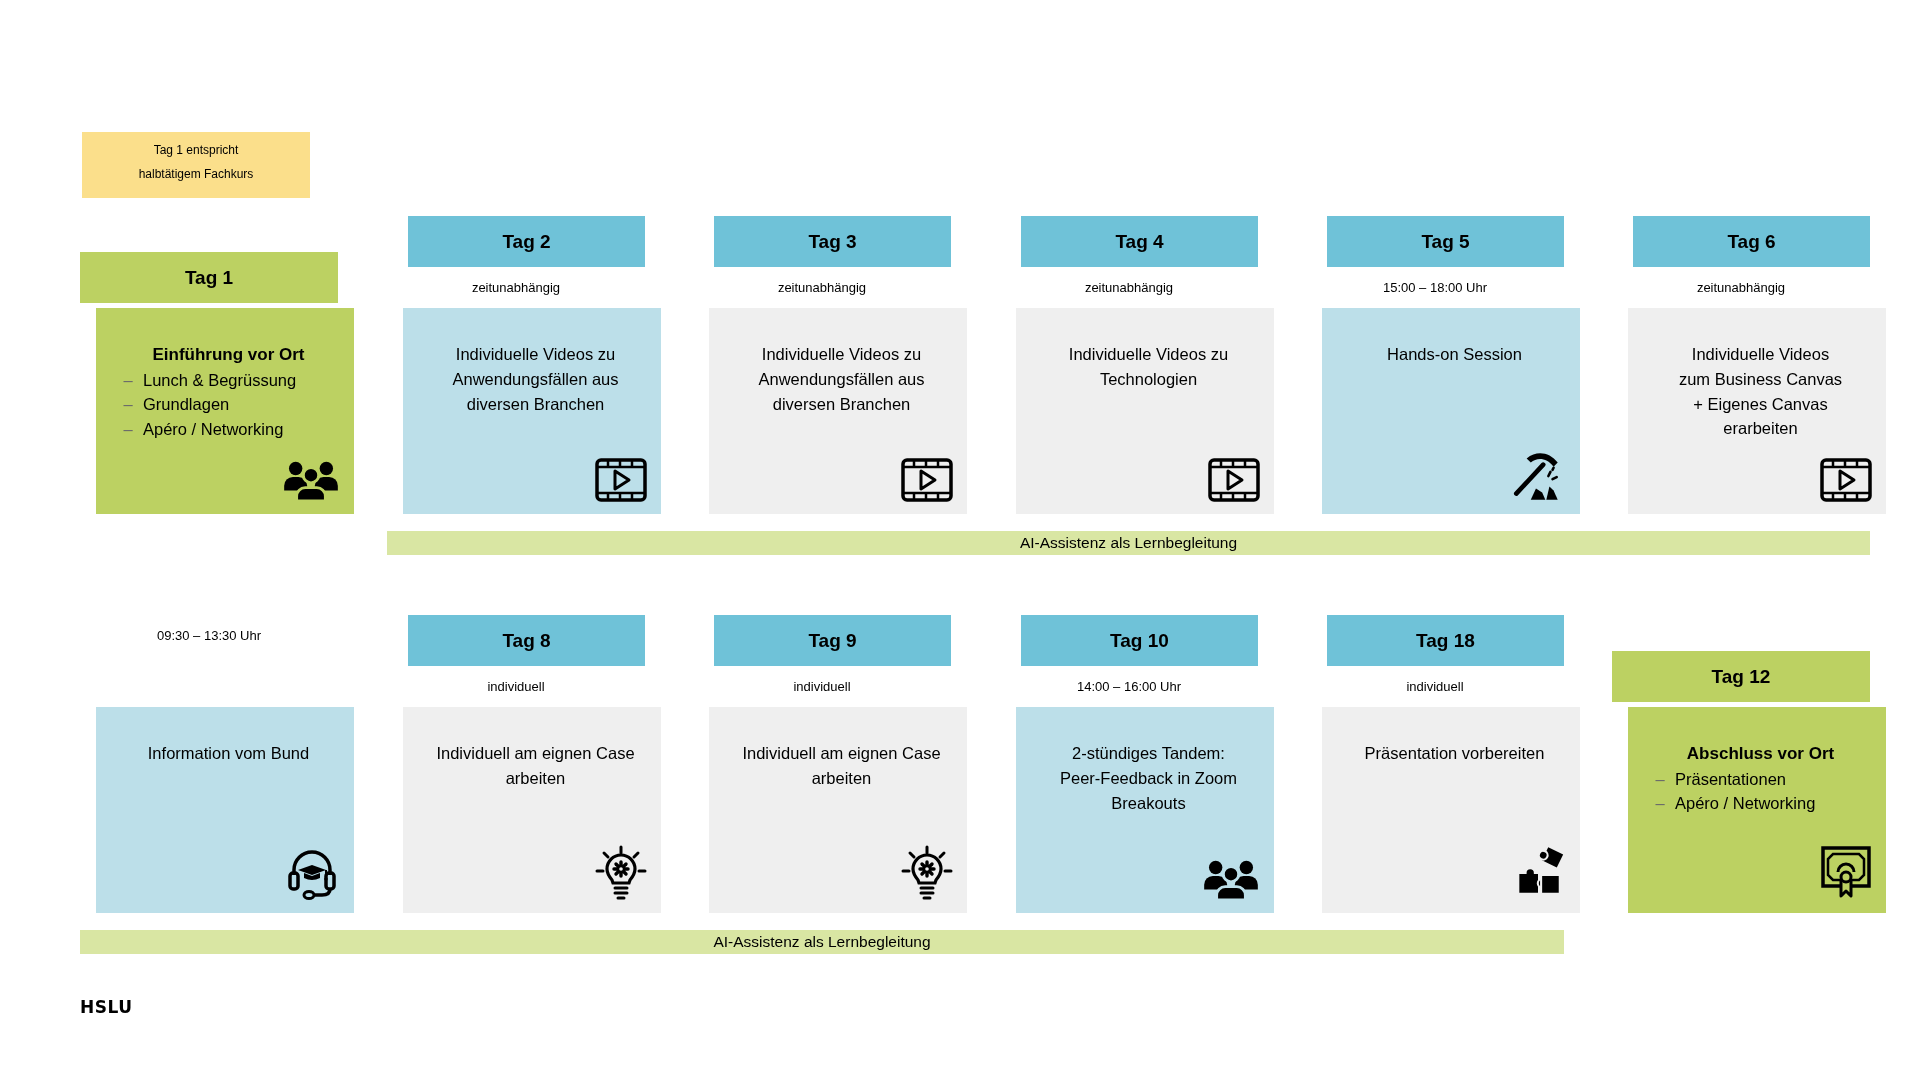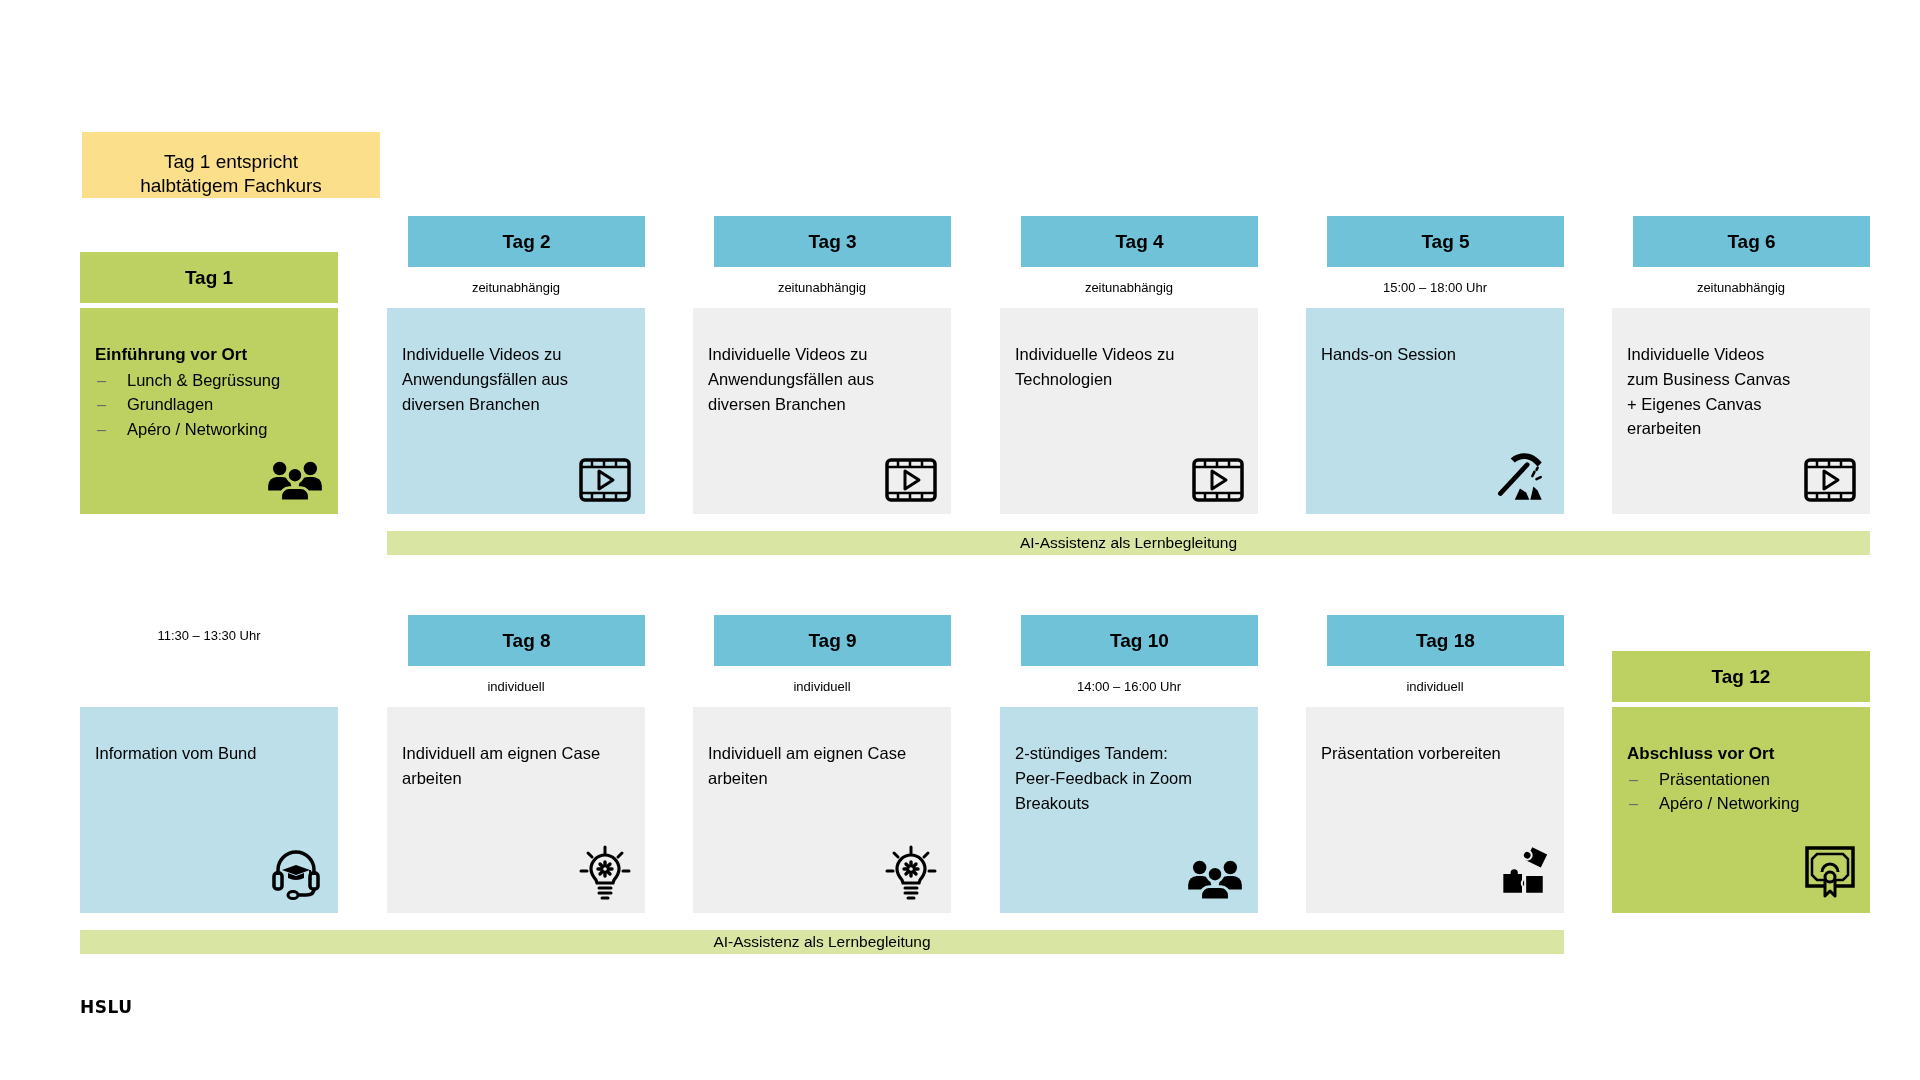--- a/index.html
+++ b/index.html
@@ -1,26 +1,26 @@
 <!DOCTYPE html>
 <html><head>
 <meta charset="utf-8">
 <style>
   html,body{margin:0;padding:0;background:#fff;}
   .canvas{position:relative;width:1920px;height:1080px;background:#ffffff;overflow:hidden;
           font-family:"Liberation Sans","DejaVu Sans",sans-serif;color:#000;}
-  .note{position:absolute;left:82px;top:132px;width:298px;height:66px;background:#fbdf8b;
-        white-space:pre-line;text-align:center;font-size:19px;line-height:24px;box-sizing:border-box;padding-top:18px;}
+  .note{position:absolute;left:82px;top:132px;width:228px;height:66px;background:#fbdf8b;
+        white-space:pre-line;text-align:center;font-size:12px;line-height:24px;box-sizing:border-box;padding-top:6px;}
   .card{position:absolute;width:258px;height:298px;}
   .hdr{height:51px;display:flex;align-items:center;justify-content:center;font-weight:700;font-size:19px;}
   .hdr.blue{background:#6fc2d8;margin-left:21px;}
   .hdr.green{background:#bcd162;margin-top:36px;}
   .time{height:41px;display:flex;align-items:center;justify-content:center;font-size:13px;}
-  .body{position:absolute;left:0;top:92px;width:258px;height:206px;box-sizing:border-box;
-        padding:34px 8px 10px 15px;font-size:16.5px;line-height:1.5;}
+  .body{position:absolute;left:16px;top:92px;width:258px;height:206px;box-sizing:border-box;
+        padding:34px 8px 10px 15px;font-size:16.5px;line-height:1.5;text-align:center;}
   .body.blue-body{background:#bcdfe9;--cardbg:#bcdfe9;}
   .body.gray-body{background:#efefef;--cardbg:#efefef;}
   .body.green-body{background:#bcd162;--cardbg:#bcd162;}
   .btxt{white-space:pre-line;}
   .btitle{font-weight:700;font-size:17px;}
   .brow{display:flex;}
   .dash{flex:0 0 30px;padding-left:2px;color:#6a6a6a;}
   .icon{position:absolute;right:14px;bottom:12px;}
   .bar{position:absolute;height:24px;background:#d9e6a3;display:flex;align-items:center;justify-content:center;
        font-size:15.5px;}
@@ -144,21 +144,21 @@
         <path d="M2 9 h48 M2 35 h48" stroke="#000" stroke-width="2.5"></path>
         <path d="M13 2 v7 M25 2 v7 M37 2 v7 M13 35 v7 M25 35 v7 M37 35 v7" stroke="#000" stroke-width="2.5"></path>
         <path d="M20 13 l14 9 -14 9 z" fill="none" stroke="#000" stroke-width="3" stroke-linejoin="round"></path>
       </svg>
     </div>
   </div>
 
   <div class="bar" style="left:387px;top:531px;width:1483px">AI-Assistenz als Lernbegleitung</div>
 
   <div class="card" style="left:80px;top:615px">
-    <div class="time">11:30 – 13:30 Uhr</div>
+    <div class="time">09:30 – 13:30 Uhr</div>
     <div class="body blue-body">
       <div class="btxt">Information vom Bund</div>
       <svg class="icon" width="56" height="56" viewBox="0 0 56 56">
         <g fill="none" stroke="#000" stroke-width="3.5">
           <path d="M10 30 v-5 a18 18 0 0 1 36 0 v5"></path>
           <rect x="6" y="28" width="8" height="16" rx="3"></rect>
           <rect x="42" y="28" width="8" height="16" rx="3"></rect>
           <path d="M46 44 q0 6 -8 6 h-7"></path>
         </g>
         <ellipse cx="25" cy="50" rx="5" ry="3.6" fill="none" stroke="#000" stroke-width="3"></ellipse>

